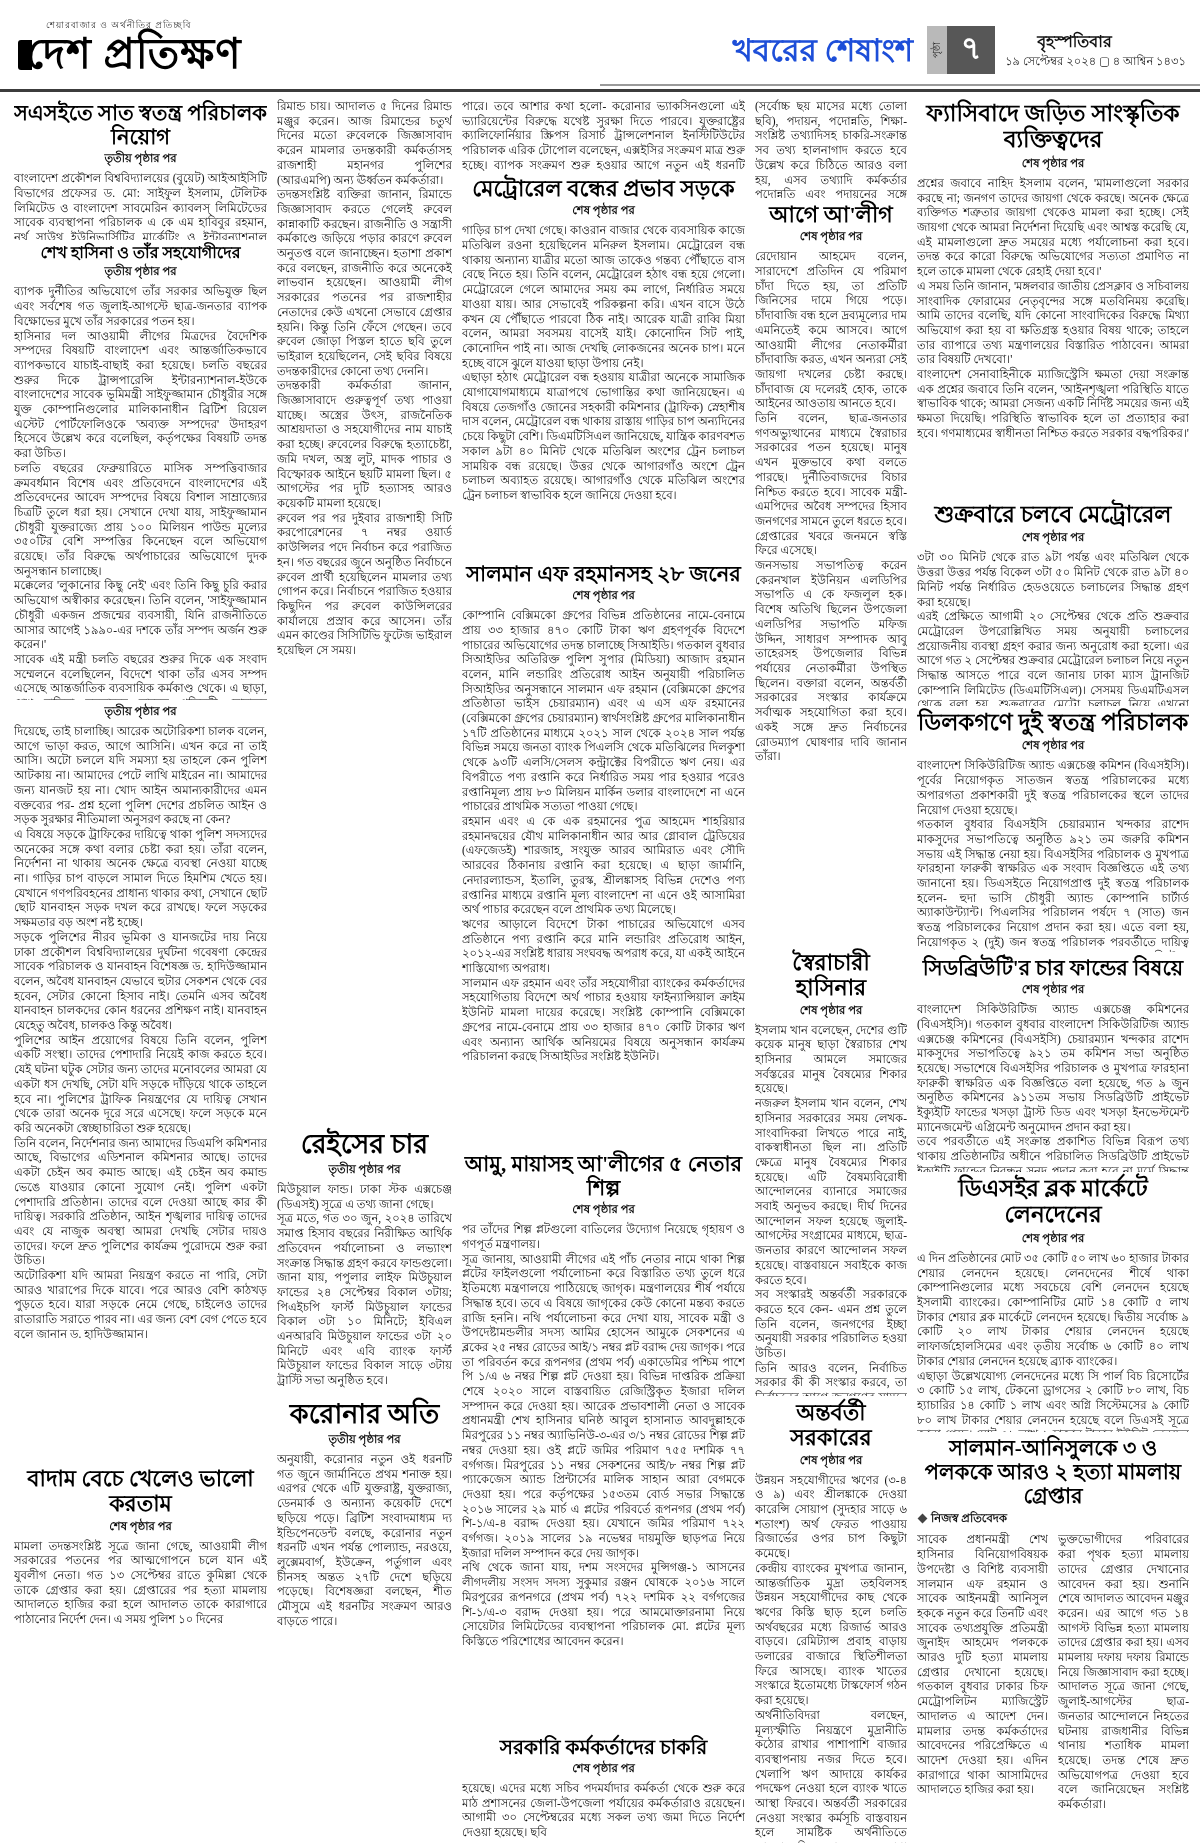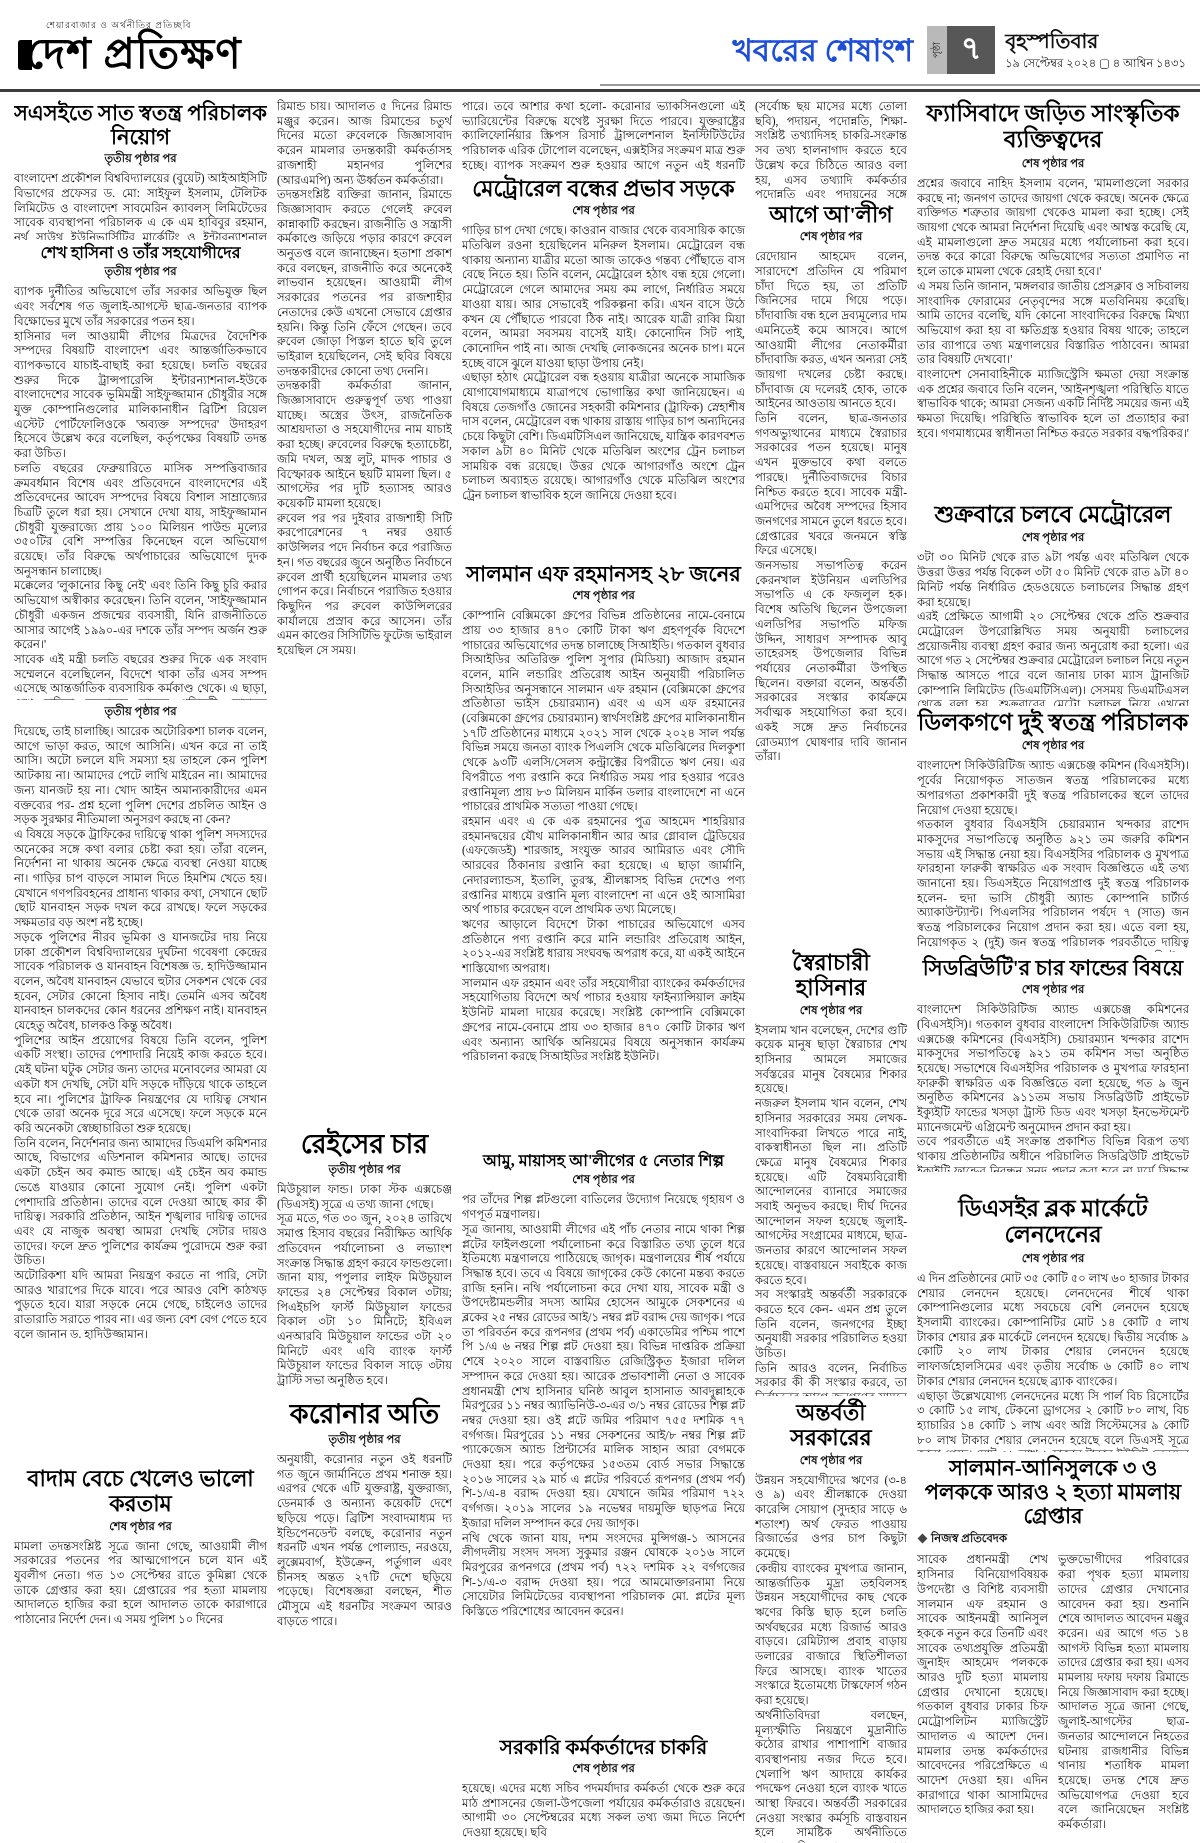--- a/index.html
+++ b/index.html
@@ -48,21 +48,21 @@
     display:flex;align-items:center;justify-content:center;
     font-size:10px;
     writing-mode:vertical-rl;transform:rotate(180deg);
   }
   .page-badge .page-number{
     width:48px;background:#575757;color:#fff;
     display:flex;align-items:center;justify-content:center;
     font-size:32px;font-weight:bold;
   }
   .daydate{line-height:1.25;}
-  .daydate .day{font-size:20px;font-weight:bold;}
+  .daydate .day{font-size:16px;font-weight:bold;margin-left:32px;}
   .daydate .date{font-size:11.5px;color:#222;margin-top:2px;}
   .rule-right{
     position:absolute;right:0;top:84px;left:600px;height:2px;background:#9a9a9a;
   }
   .rule-main{
     position:absolute;left:0;right:0;top:89px;height:3px;background:#3c3c3c;
   }
   
   .content{
     position:absolute;top:97px;left:14px;right:11px;bottom:0;
@@ -179,21 +179,21 @@
         </div>
         <div class="block" style="height: 590px;">
           <div class="headline" style="font-size: 21px;">সালমান এফ রহমানসহ ২৮ জনের</div>
           <div class="cont-note">শেষ পৃষ্ঠার পর</div>
           <p>কোম্পানি বেক্সিমকো গ্রুপের বিভিন্ন প্রতিষ্ঠানের নামে-বেনামে প্রায় ৩৩ হাজার ৪৭০ কোটি টাকা ঋণ গ্রহণপূর্বক বিদেশে পাচারের অভিযোগের তদন্ত চালাচ্ছে সিআইডি। গতকাল বুধবার সিআইডির অতিরিক্ত পুলিশ সুপার (মিডিয়া) আজাদ রহমান বলেন, মানি লন্ডারিং প্রতিরোধ আইন অনুযায়ী পরিচালিত সিআইডির অনুসন্ধানে সালমান এফ রহমান (বেক্সিমকো গ্রুপের প্রতিষ্ঠাতা ভাইস চেয়ারম্যান) এবং এ এস এফ রহমানের (বেক্সিমকো গ্রুপের চেয়ারম্যান) স্বার্থসংশ্লিষ্ট গ্রুপের মালিকানাধীন ১৭টি প্রতিষ্ঠানের মাধ্যমে ২০২১ সাল থেকে ২০২৪ সাল পর্যন্ত বিভিন্ন সময়ে জনতা ব্যাংক পিএলসি থেকে মতিঝিলের দিলকুশা থেকে ৯৩টি এলসি/সেলস কন্ট্রাক্টের বিপরীতে ঋণ নেয়। এর বিপরীতে পণ্য রপ্তানি করে নির্ধারিত সময় পার হওয়ার পরেও রপ্তানিমূল্য প্রায় ৮৩ মিলিয়ন মার্কিন ডলার বাংলাদেশে না এনে পাচারের প্রাথমিক সত্যতা পাওয়া গেছে।</p>
           <p>রহমান এবং এ কে এক রহমানের পুত্র আহমেদ শাহরিয়ার রহমানদ্বয়ের যৌথ মালিকানাধীন আর আর গ্লোবাল ট্রেডিয়ের (এফজেডই) শারজাহ, সংযুক্ত আরব আমিরাত এবং সৌদি আরবের ঠিকানায় রপ্তানি করা হয়েছে। এ ছাড়া জার্মানি, নেদারল্যান্ডস, ইতালি, তুরস্ক, শ্রীলঙ্কাসহ বিভিন্ন দেশেও পণ্য রপ্তানির মাধ্যমে রপ্তানি মূল্য বাংলাদেশ না এনে ওই আসামিরা অর্থ পাচার করেছেন বলে প্রাথমিক তথ্য মিলেছে।</p>
           <p>ঋণের আড়ালে বিদেশে টাকা পাচারের অভিযোগে এসব প্রতিষ্ঠানে পণ্য রপ্তানি করে মানি লন্ডারিং প্রতিরোধ আইন, ২০১২-এর সংশ্লিষ্ট ধারায় সংঘবদ্ধ অপরাধ করে, যা একই আইনে শাস্তিযোগ্য অপরাধ।</p>
           <p>সালমান এফ রহমান এবং তাঁর সহযোগীরা ব্যাংকের কর্মকর্তাদের সহযোগিতায় বিদেশে অর্থ পাচার হওয়ায় ফাইন্যান্সিয়াল ক্রাইম ইউনিট মামলা দায়ের করেছে। সংশ্লিষ্ট কোম্পানি বেক্সিমকো গ্রুপের নামে-বেনামে প্রায় ৩৩ হাজার ৪৭০ কোটি টাকার ঋণ এবং অন্যান্য আর্থিক অনিয়মের বিষয়ে অনুসন্ধান কার্যক্রম পরিচালনা করছে সিআইডির সংশ্লিষ্ট ইউনিট।</p>
         </div>
         <div class="block" style="height: 584px;">
-          <div class="headline" style="font-size: 16px; text-align: center;">আমু, মায়াসহ আ'লীগের ৫ নেতার শিল্প</div>
+          <div class="headline" style="font-size: 21px; text-align: center;">আমু, মায়াসহ আ'লীগের ৫ নেতার শিল্প</div>
           <div class="cont-note">শেষ পৃষ্ঠার পর</div>
           <p>পর তাঁদের শিল্প প্লটগুলো বাতিলের উদ্যোগ নিয়েছে গৃহায়ণ ও গণপূর্ত মন্ত্রণালয়।</p>
           <p>সূত্র জানায়, আওয়ামী লীগের এই পাঁচ নেতার নামে থাকা শিল্প প্লটের ফাইলগুলো পর্যালোচনা করে বিস্তারিত তথ্য তুলে ধরে ইতিমধ্যে মন্ত্রণালয়ে পাঠিয়েছে জাগৃক। মন্ত্রণালয়ের শীর্ষ পর্যায়ে সিদ্ধান্ত হবে। তবে এ বিষয়ে জাগৃকের কেউ কোনো মন্তব্য করতে রাজি হননি। নথি পর্যালোচনা করে দেখা যায়, সাবেক মন্ত্রী ও উপদেষ্টামন্ডলীর সদস্য আমির হোসেন আমুকে সেকশনের এ ব্লকের ২৫ নম্বর রোডের আই/১ নম্বর প্লট বরাদ্দ দেয় জাগৃক। পরে তা পরিবর্তন করে রূপনগর (প্রথম পর্ব) একাডেমির পশ্চিম পাশে পি ১/এ ৬ নম্বর শিল্প প্লট দেওয়া হয়। বিভিন্ন দাপ্তরিক প্রক্রিয়া শেষে ২০২০ সালে বাস্তবায়িত রেজিস্ট্রিকৃত ইজারা দলিল সম্পাদন করে দেওয়া হয়। আরেক প্রভাবশালী নেতা ও সাবেক প্রধানমন্ত্রী শেখ হাসিনার ঘনিষ্ঠ আবুল হাসানাত আবদুল্লাহকে মিরপুরের ১১ নম্বর অ্যাভিনিউ-৩-এর ৩/১ নম্বর রোডের শিল্প প্লট নম্বর দেওয়া হয়। ওই প্লটে জমির পরিমাণ ৭৫৫ দশমিক ৭৭ বর্গগজ। মিরপুরের ১১ নম্বর সেকশনের আই/৮ নম্বর শিল্প প্লট প্যাকেজেস অ্যান্ড প্রিন্টার্সের মালিক সাহান আরা বেগমকে দেওয়া হয়। পরে কর্তৃপক্ষের ১৫৩তম বোর্ড সভার সিদ্ধান্তে ২০১৬ সালের ২৯ মার্চ এ প্লটের পরিবর্তে রূপনগর (প্রথম পর্ব) শি-১/এ-৪ বরাদ্দ দেওয়া হয়। যেখানে জমির পরিমাণ ৭২২ বর্গগজ। ২০১৯ সালের ১৯ নভেম্বর দায়মুক্তি ছাড়পত্র নিয়ে ইজারা দলিল সম্পাদন করে দেয় জাগৃক।</p>
           <p>নথি থেকে জানা যায়, দশম সংসদের মুন্সিগঞ্জ-১ আসনের লীগদলীয় সংসদ সদস্য সুকুমার রঞ্জন ঘোষকে ২০১৬ সালে মিরপুরের রূপনগরে (প্রথম পর্ব) ৭২২ দশমিক ২২ বর্গগজের শি-১/এ-৩ বরাদ্দ দেওয়া হয়। পরে আমমোক্তারনামা নিয়ে সোয়েটার লিমিটেডের ব্যবস্থাপনা পরিচালক মো. প্লটের মূল্য কিস্তিতে পরিশোধের আবেদন করেন।</p>
         </div>
         <div class="block" style="height: 111px;">
           <div class="headline" style="font-size: 20px;">সরকারি কর্মকর্তাদের চাকরি</div>
           <div class="cont-note">শেষ পৃষ্ঠার পর</div>
           <p>হয়েছে। এদের মধ্যে সচিব পদমর্যাদার কর্মকর্তা থেকে শুরু করে মাঠ প্রশাসনের জেলা-উপজেলা পর্যায়ের কর্মকর্তারাও রয়েছেন। আগামী ৩০ সেপ্টেম্বরের মধ্যে সকল তথ্য জমা দিতে নির্দেশ দেওয়া হয়েছে। ছবি</p>
         </div>
@@ -244,21 +244,21 @@
           <div class="cont-note">শেষ পৃষ্ঠার পর</div>
           <p>বাংলাদেশ সিকিউরিটিজ অ্যান্ড এক্সচেঞ্জ কমিশন (বিএসইসি)। পূর্বের নিয়োগকৃত সাতজন স্বতন্ত্র পরিচালকের মধ্যে অপারগতা প্রকাশকারী দুই স্বতন্ত্র পরিচালকের স্থলে তাদের নিয়োগ দেওয়া হয়েছে।</p>
           <p>গতকাল বুধবার বিএসইসি চেয়ারম্যান খন্দকার রাশেদ মাকসুদের সভাপতিত্বে অনুষ্ঠিত ৯২১ তম জরুরি কমিশন সভায় এই সিদ্ধান্ত নেয়া হয়। বিএসইসির পরিচালক ও মুখপাত্র ফারহানা ফারুকী স্বাক্ষরিত এক সংবাদ বিজ্ঞপ্তিতে এই তথ্য জানানো হয়। ডিএসইতে নিয়োগপ্রাপ্ত দুই স্বতন্ত্র পরিচালক হলেন- হুদা ভাসি চৌধুরী অ্যান্ড কোম্পানি চার্টার্ড অ্যাকাউন্ট্যান্ট। পিএলসির পরিচালন পর্ষদে ৭ (সাত) জন স্বতন্ত্র পরিচালকের নিয়োগ প্রদান করা হয়। এতে বলা হয়, নিয়োগকৃত ২ (দুই) জন স্বতন্ত্র পরিচালক পরবর্তীতে দায়িত্ব গ্রহণে অপারগতা প্রকাশ করেন। অপারগতা প্রকাশকারী উক্ত স্বতন্ত্র পরিচালকগণের স্থলে এই দুই জনকে স্বতন্ত্র পরিচালক হিসেবে নিয়োগ দেয়া হয়।</p>
         </div>
         <div class="block" style="height: 220px;">
           <div class="headline" style="font-size: 21px;">সিডব্রিউটি'র চার ফান্ডের বিষয়ে</div>
           <div class="cont-note">শেষ পৃষ্ঠার পর</div>
           <p>বাংলাদেশ সিকিউরিটিজ অ্যান্ড এক্সচেঞ্জ কমিশনের (বিএসইসি)। গতকাল বুধবার বাংলাদেশ সিকিউরিটিজ অ্যান্ড এক্সচেঞ্জ কমিশনের (বিএসইসি) চেয়ারম্যান খন্দকার রাশেদ মাকসুদের সভাপতিত্বে ৯২১ তম কমিশন সভা অনুষ্ঠিত হয়েছে। সভাশেষে বিএসইসির পরিচালক ও মুখপাত্র ফারহানা ফারুকী স্বাক্ষরিত এক বিজ্ঞপ্তিতে বলা হয়েছে, গত ৯ জুন অনুষ্ঠিত কমিশনের ৯১১তম সভায় সিডব্রিউটি প্রাইভেট ইক্যুইটি ফান্ডের খসড়া ট্রাস্ট ডিড এবং খসড়া ইনভেস্টমেন্ট ম্যানেজমেন্ট এগ্রিমেন্ট অনুমোদন প্রদান করা হয়।</p>
           <p>তবে পরবর্তীতে এই সংক্রান্ত প্রকাশিত বিভিন্ন বিরূপ তথ্য থাকায় প্রতিষ্ঠানটির অধীনে পরিচালিত সিডব্রিউটি প্রাইভেট ইক্যুইটি ফান্ডের নিবন্ধন সনদ প্রদান করা হবে না মর্মে সিদ্ধান্ত গৃহীত হয়। এছাড়াও সিডব্রিউটি প্রাইভেট ইক্যুইটি লিমিটেডের অধীনে পরিচালিত চারটি ফান্ডের ইনকুয়ারি পরিচালনা করা হবে বলে কমিশন সভায় সিদ্ধান্ত গৃহীত হয়।</p>
         </div>
-        <div class="block" style="height: 260px; margin-top: 20px;">
+        <div class="block" style="height: 260px;">
           <div class="headline" style="font-size: 23px;">ডিএসইর ব্লক মার্কেটে লেনদেনের</div>
           <div class="cont-note">শেষ পৃষ্ঠার পর</div>
           <p>এ দিন প্রতিষ্ঠানের মোট ৩৫ কোটি ৫০ লাখ ৬০ হাজার টাকার শেয়ার লেনদেন হয়েছে। লেনদেনের শীর্ষে থাকা কোম্পানিগুলোর মধ্যে সবচেয়ে বেশি লেনদেন হয়েছে ইসলামী ব্যাংকের। কোম্পানিটির মোট ১৪ কোটি ৫ লাখ টাকার শেয়ার ব্লক মার্কেটে লেনদেন হয়েছে। দ্বিতীয় সর্বোচ্চ ৯ কোটি ২০ লাখ টাকার শেয়ার লেনদেন হয়েছে লাফার্জহোলসিমের এবং তৃতীয় সর্বোচ্চ ৬ কোটি ৪০ লাখ টাকার শেয়ার লেনদেন হয়েছে ব্র্যাক ব্যাংকের।</p>
           <p>এছাড়া উল্লেখযোগ্য লেনদেনের মধ্যে সি পার্ল বিচ রিসোর্টের ৩ কোটি ১৫ লাখ, টেকনো ড্রাগসের ২ কোটি ৮০ লাখ, বিচ হ্যাচারির ১৪ কোটি ১ লাখ এবং অগ্নি সিস্টেমসের ৯ কোটি ৮০ লাখ টাকার শেয়ার লেনদেন হয়েছে বলে ডিএসই সূত্রে জানা গেছে। মোট ৩৬ লাখ ৬ হাজার টাকার ইউনিট লেনদেন হয়েছে মিউচুয়াল ফান্ডগুলোর।</p>
         </div>
         <div class="block" style="height: 411px;">
           <div class="headline" style="font-size: 21px;">সালমান-আনিসুলকে ৩ ও পলককে আরও ২ হত্যা মামলায় গ্রেপ্তার</div>
           <div class="byline"><span class="byline-icon"></span>নিজস্ব প্রতিবেদক</div>
           <div class="split-body">
             <div>

